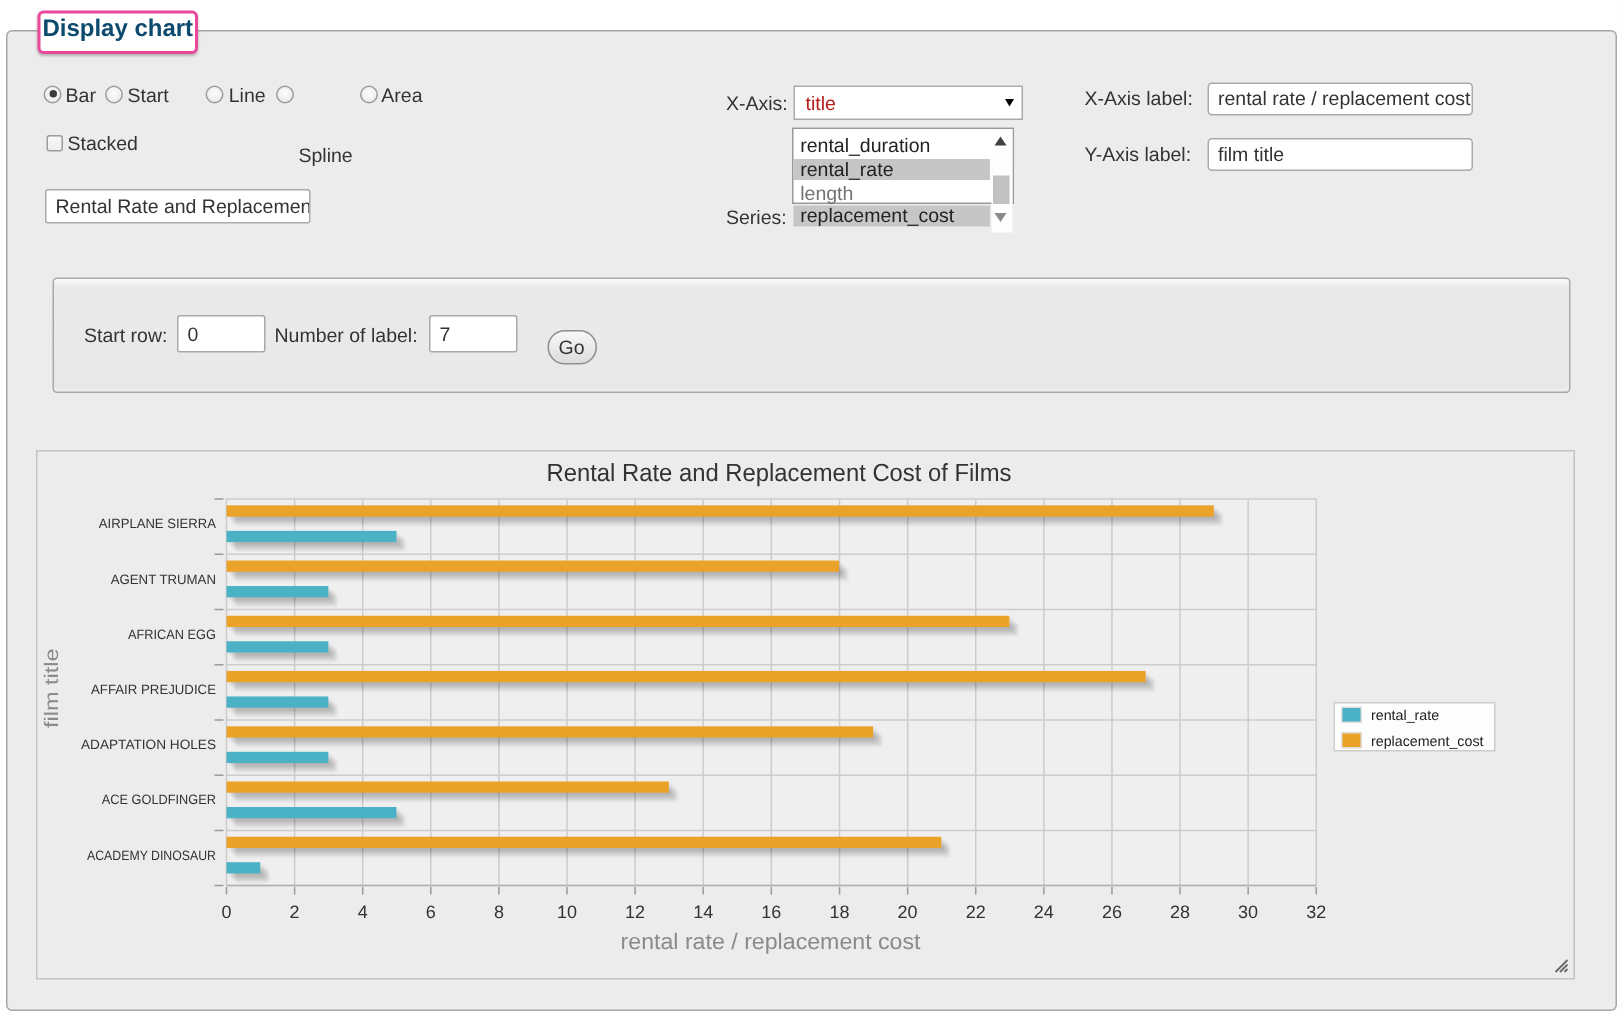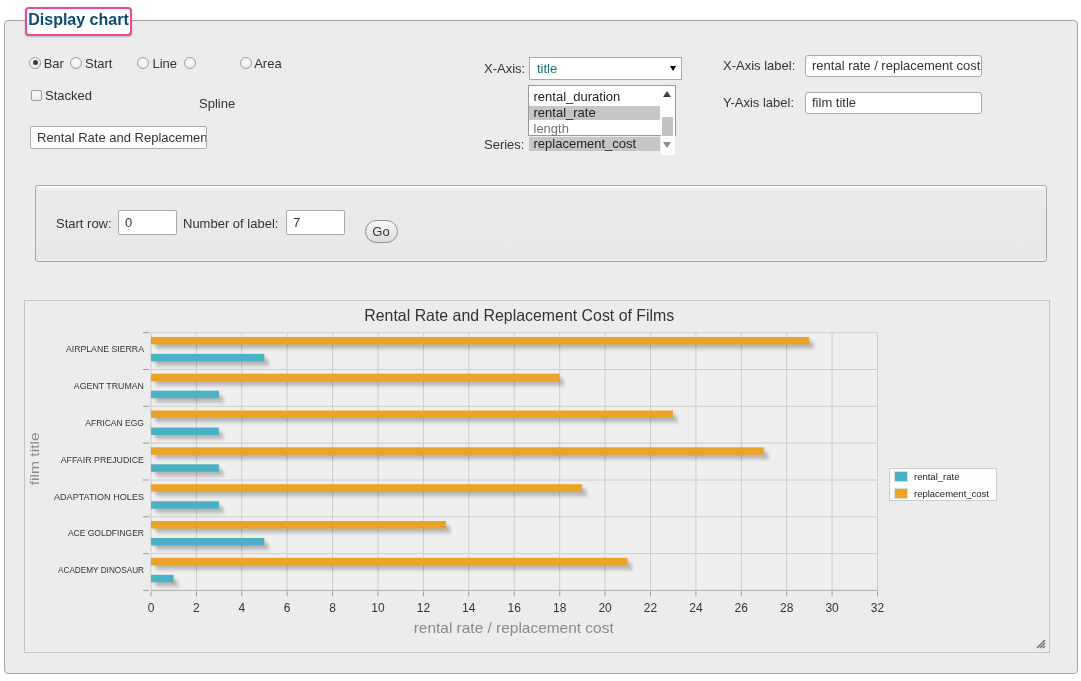--- a/index.html
+++ b/index.html
@@ -32,21 +32,21 @@
 <div class="abs radio" style="left:239.5px;top:56.5px;"></div>
 <div class="abs lbl" style="left:254.2px;top:56px;">Area</div>
 
 <div class="abs checkbox" style="left:30.5px;top:89.5px;"></div>
 <div class="abs lbl" style="left:45px;top:88px;">Stacked</div>
 
 <div class="abs tinput" style="left:30px;top:126px;width:177px;height:23px;line-height:22px;">Rental Rate and Replacement Cost of Films</div>
 
 <div class="abs lbl" style="left:484px;top:60.5px;">X-Axis:</div>
 <div class="abs" style="left:529px;top:57px;width:153px;height:23px;background:#fff;border:1px solid #a9a9a9;box-sizing:border-box;">
-  <span style="position:absolute;left:7px;top:3px;font-size:13px;color:#0f766e;">title</span>
+  <span style="position:absolute;left:7px;top:3px;font-size:13px;color:#b91c1c;">title</span>
   <span style="position:absolute;left:140px;top:8px;width:0;height:0;border-left:3.5px solid transparent;border-right:3.5px solid transparent;border-top:5.5px solid #000;"></span>
 </div>
 
 <div class="abs lbl" style="left:484px;top:137px;">Series:</div>
 <div class="abs" style="left:527.5px;top:85px;width:148px;height:51px;background:#fff;border:1px solid #999;box-sizing:border-box;">
   <div style="position:absolute;left:0;top:19.5px;width:131.5px;height:14px;background:#c6c6c6;"></div>
   <div style="position:absolute;left:0;top:51px;width:131.5px;height:14px;background:#c6c6c6;"></div>
   <div style="position:absolute;left:5px;top:3.7px;font-size:13px;line-height:13px;color:#222;">rental_duration</div>
   <div style="position:absolute;left:5px;top:19.9px;font-size:13px;line-height:13px;color:#222;">rental_rate</div>
   <div style="position:absolute;left:5px;top:36px;font-size:13px;line-height:13px;color:#737373;">length</div>

